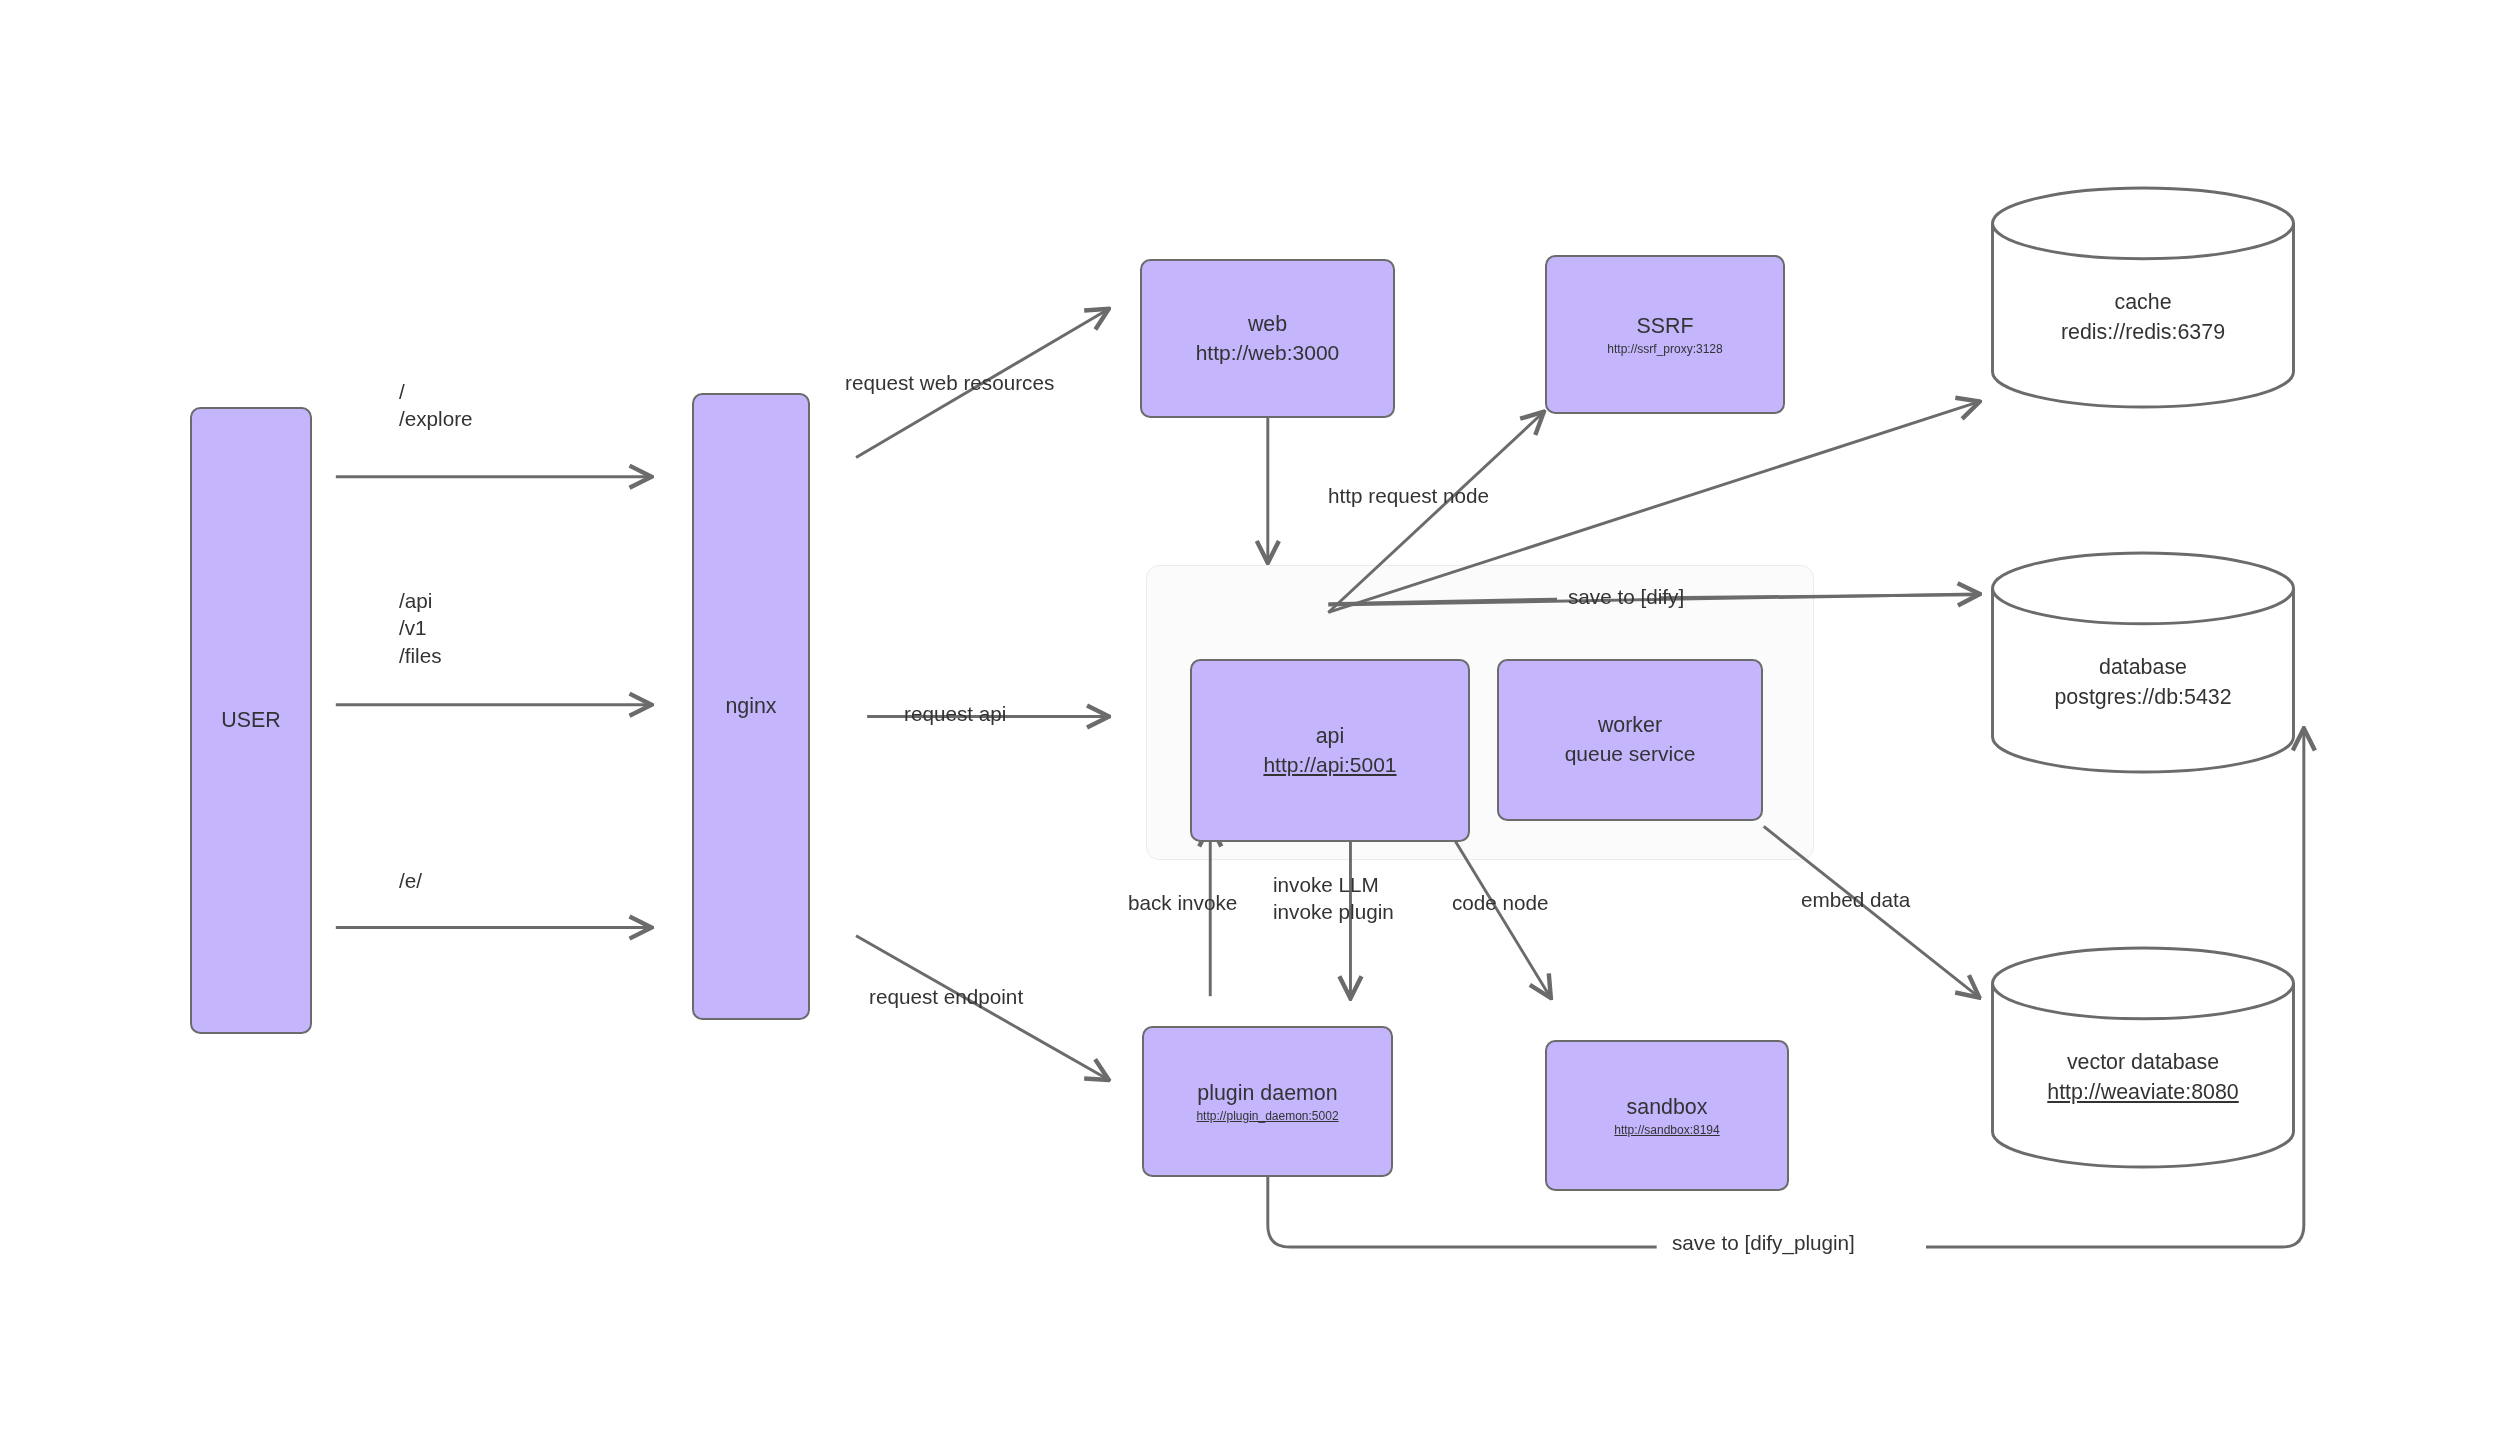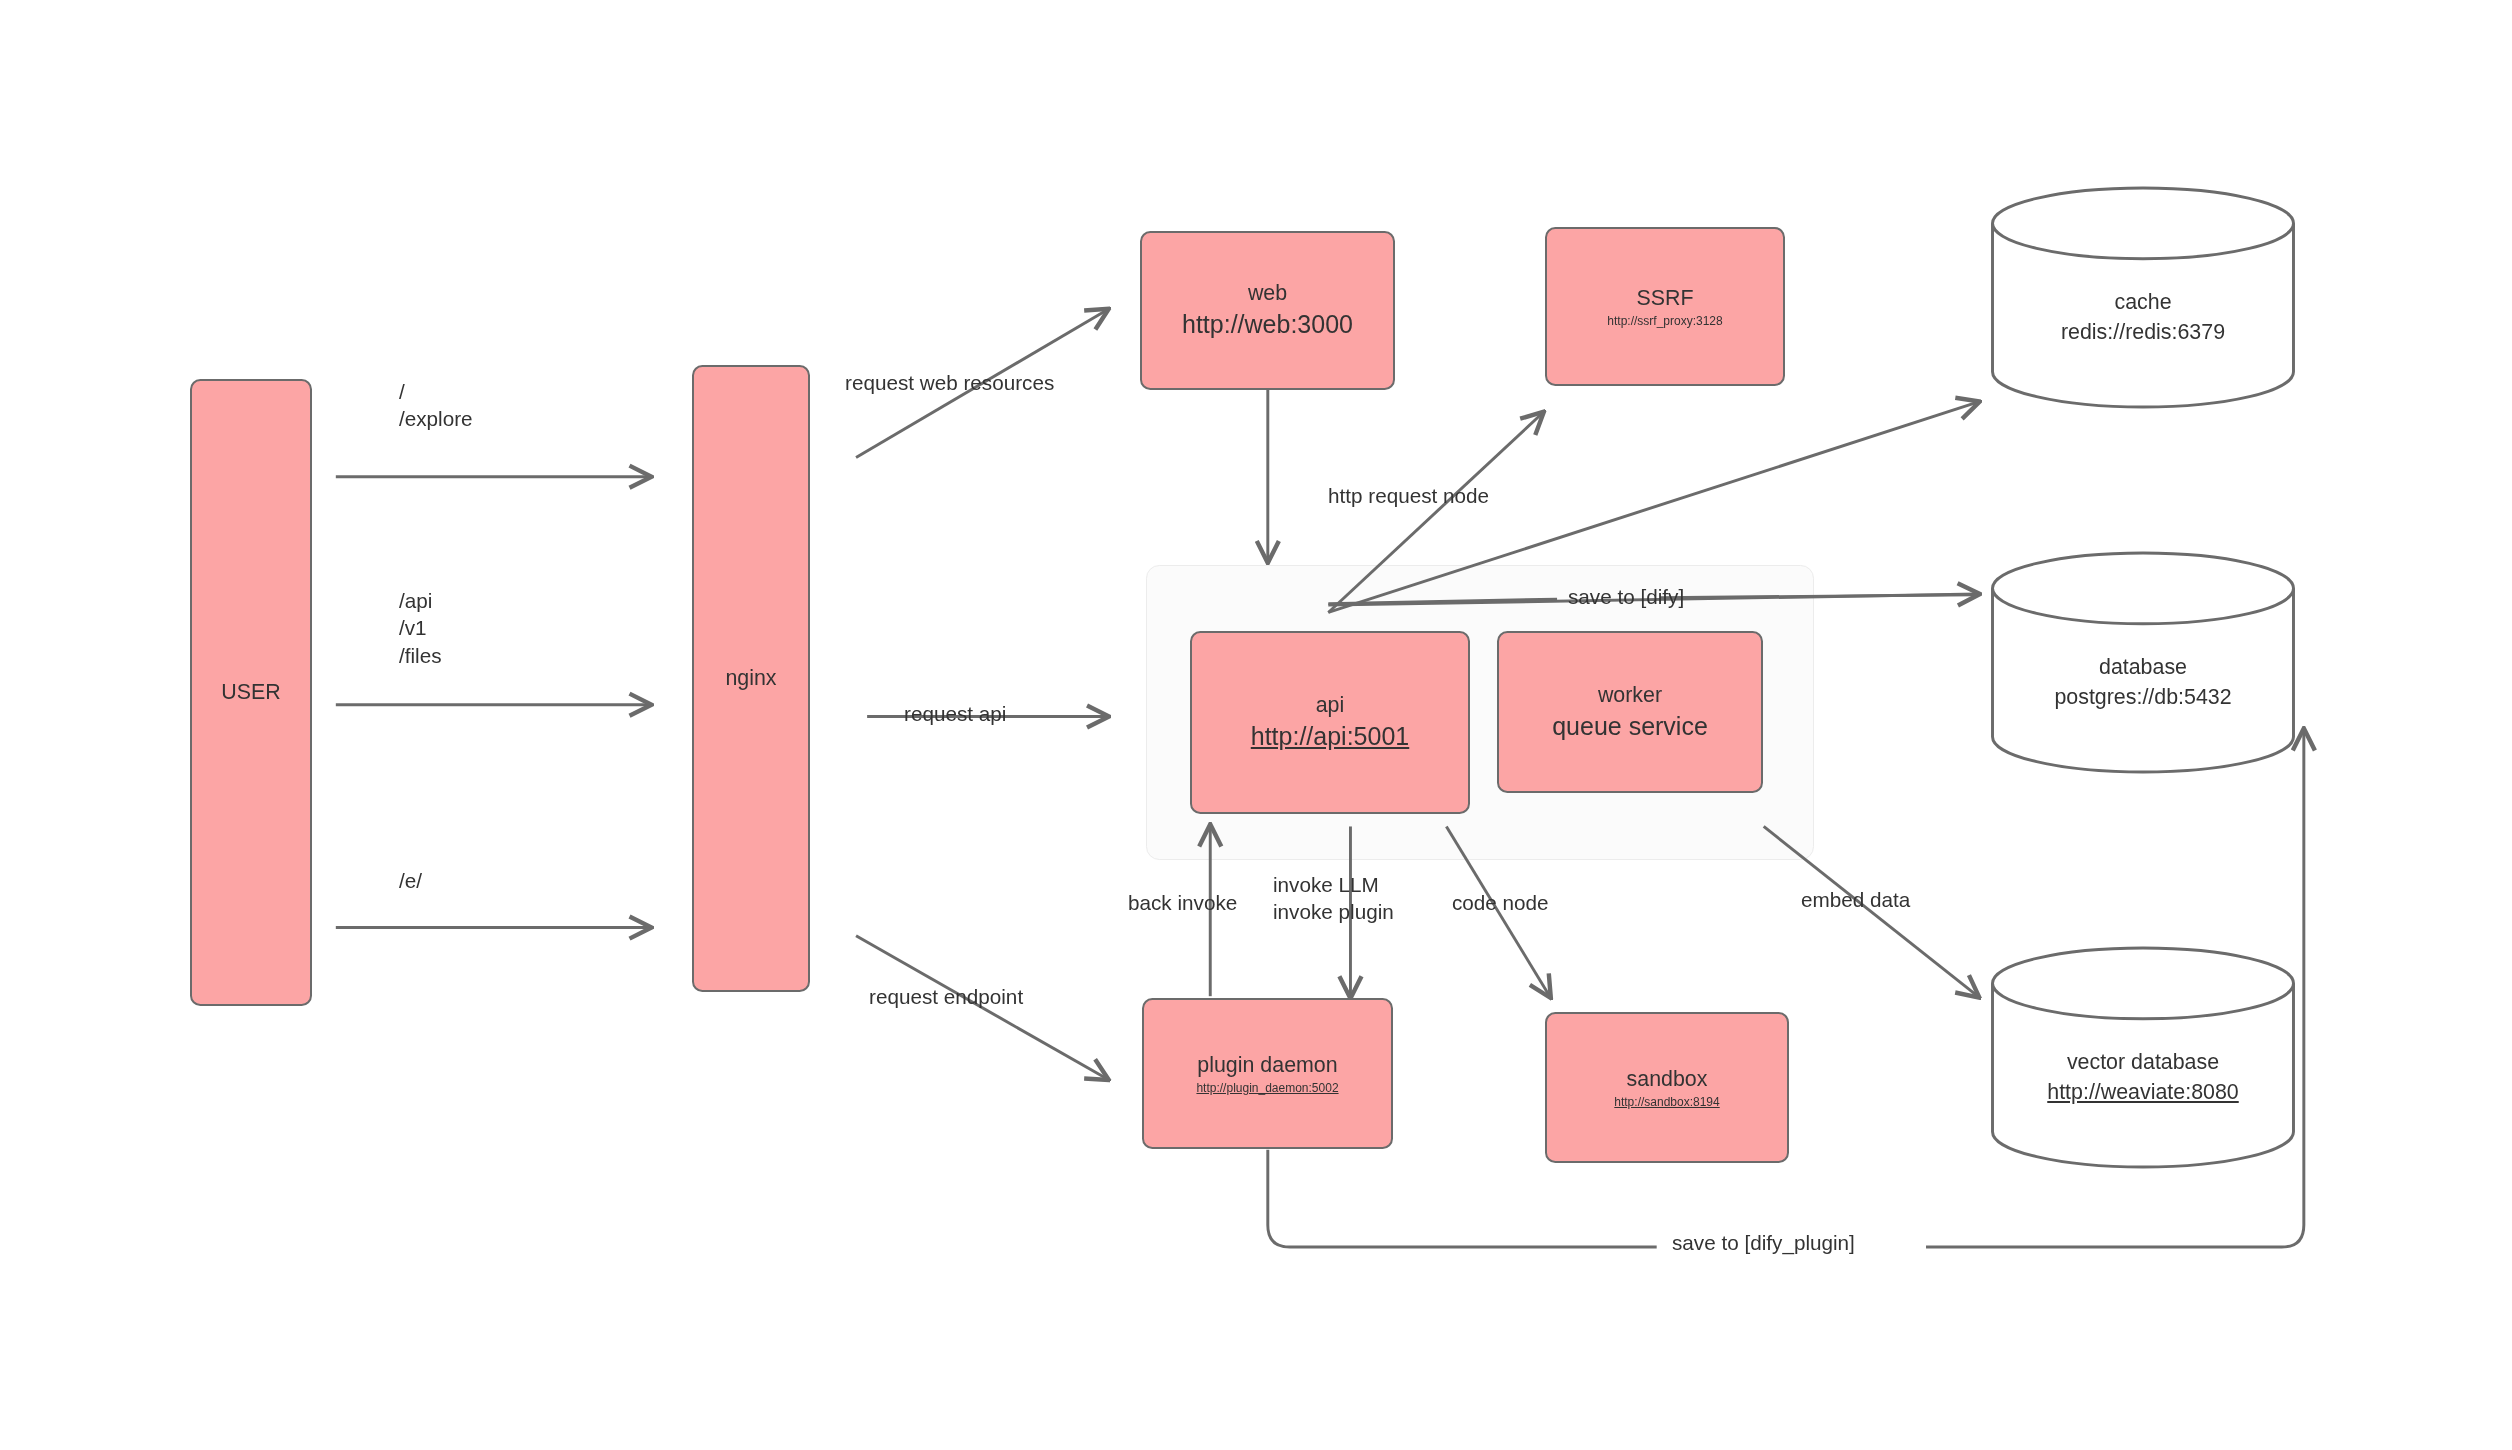--- a/index.html
+++ b/index.html
@@ -24,34 +24,35 @@
     top: 0;
     width: 2512px;
     height: 1450px;
     pointer-events: none;
   }
   .node {
     position: absolute;
     box-sizing: border-box;
     border: 2.2px solid #6b6b6b;
     border-radius: 10.3px;
-    background: #fca5a5;
+    background: #c4b5fd;
     display: flex;
     flex-direction: column;
     align-items: center;
     justify-content: center;
     text-align: center;
+    margin-top: 28px;
   }
   .node .title {
     font-size: 21.4px;
     color: #333333;
     line-height: 1.35;
   }
   .node .sub {
-    font-size: 25px;
+    font-size: 21px;
     color: #333333;
     line-height: 1.35;
   }
   .node .sub-small {
     font-size: 12px;
     color: #333333;
     line-height: 1.35;
   }
   .underline {
     text-decoration: underline;

